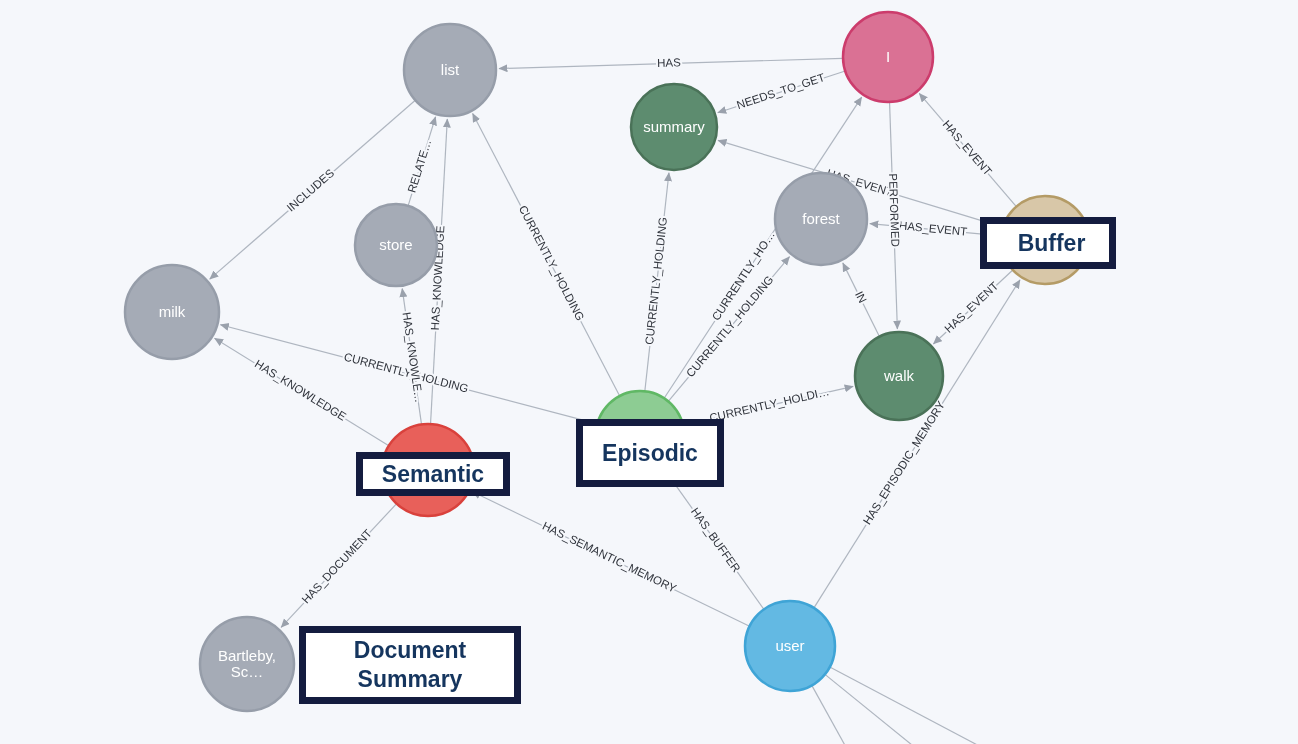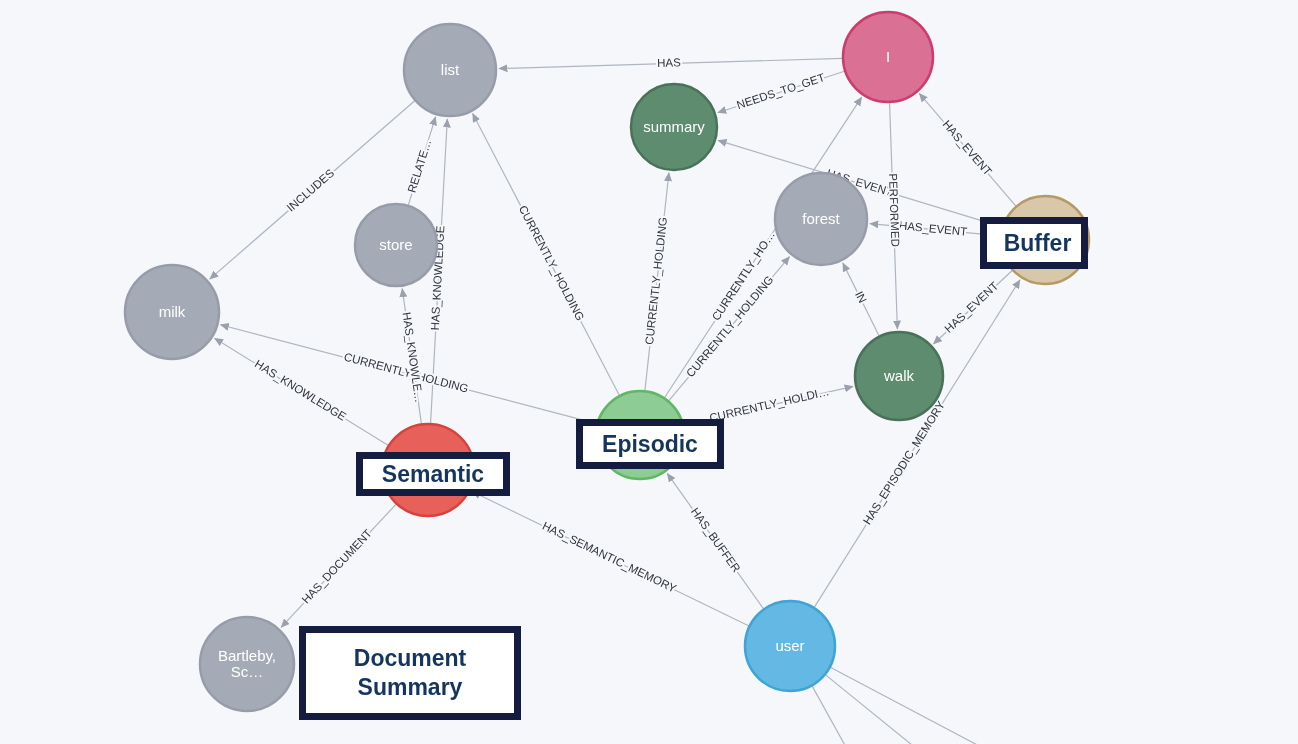--- a/index.html
+++ b/index.html
@@ -161,18 +161,18 @@
           <circle cx="247" cy="664" r="47" class="node-circle" fill="#A5ABB6" stroke="#969DA9"></circle>
           <text class="node-label" fill="#FFFFFF"><tspan x="247" y="661">Bartleby,</tspan><tspan x="247" y="677">Sc…</tspan></text>
         </g>
         <g>
           <circle cx="790" cy="646" r="45" class="node-circle" fill="#63B9E3" stroke="#3FA4D6"></circle>
           <text class="node-label" fill="#FFFFFF"><tspan x="790" y="651">user</tspan></text>
         </g>
       </g>
   </svg>
   <div id="annotations-layer">
-      <div class="annotation" style="left: 980px; top: 217px; width: 108px; height: 52px; border: 7px solid rgb(20, 28, 63); color: rgb(21, 53, 94); padding-left: 7px;">Buffer</div>
-      <div class="annotation" style="left: 576px; top: 419px; width: 148px; height: 50px; border: 7px solid rgb(20, 28, 63); color: rgb(21, 53, 94);">Episodic</div>
+      <div class="annotation" style="left: 980px; top: 217px; width: 136px; height: 52px; border: 7px solid rgb(20, 28, 63); color: rgb(21, 53, 94); padding-left: 7px;">Buffer</div>
+      <div class="annotation" style="left: 576px; top: 419px; width: 148px; height: 68px; border: 7px solid rgb(20, 28, 63); color: rgb(21, 53, 94);">Episodic</div>
       <div class="annotation" style="left: 356px; top: 452px; width: 154px; height: 44px; border: 7px solid rgb(20, 28, 63); color: rgb(21, 53, 94);">Semantic</div>
-      <div class="annotation" style="left: 299px; top: 626px; width: 222px; height: 94px; border: 7px solid rgb(20, 28, 63); color: rgb(21, 53, 94);">Document Summary</div>
+      <div class="annotation" style="left: 299px; top: 626px; width: 222px; height: 78px; border: 7px solid rgb(20, 28, 63); color: rgb(21, 53, 94);">Document Summary</div>
     </div>
 </div>
 
 </body></html>

